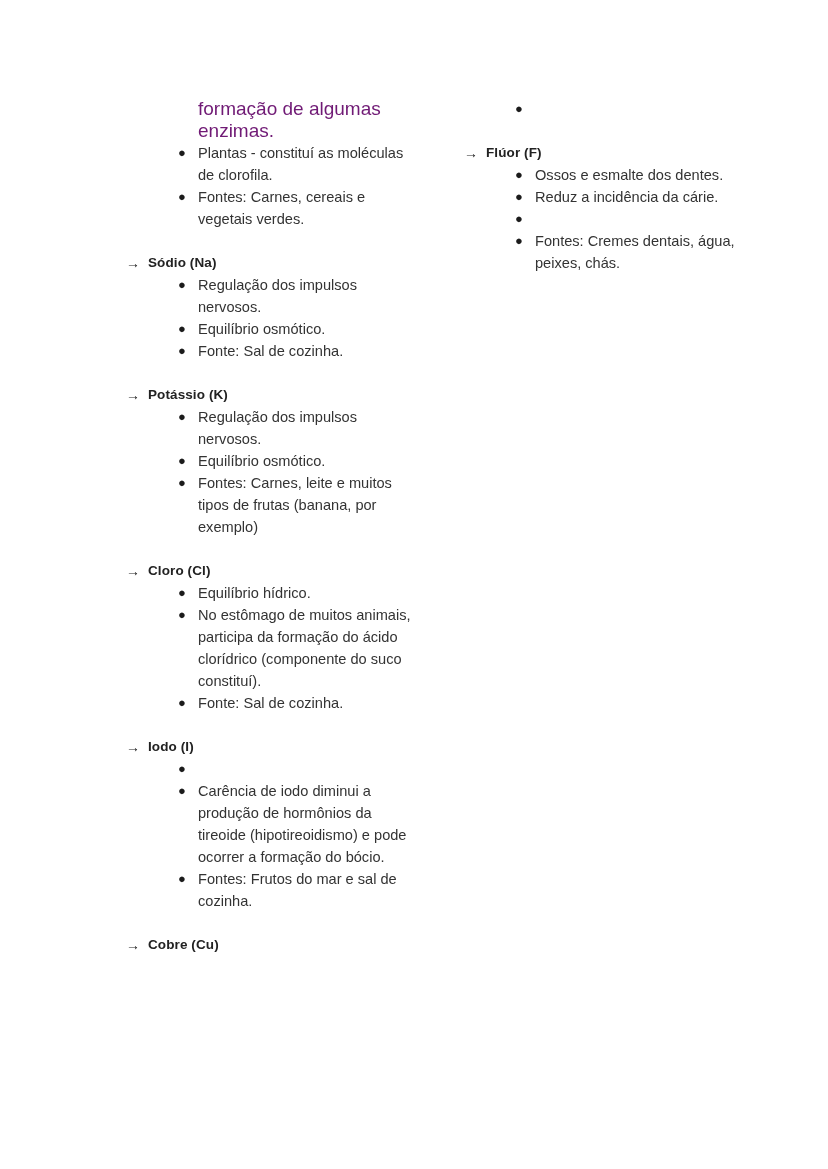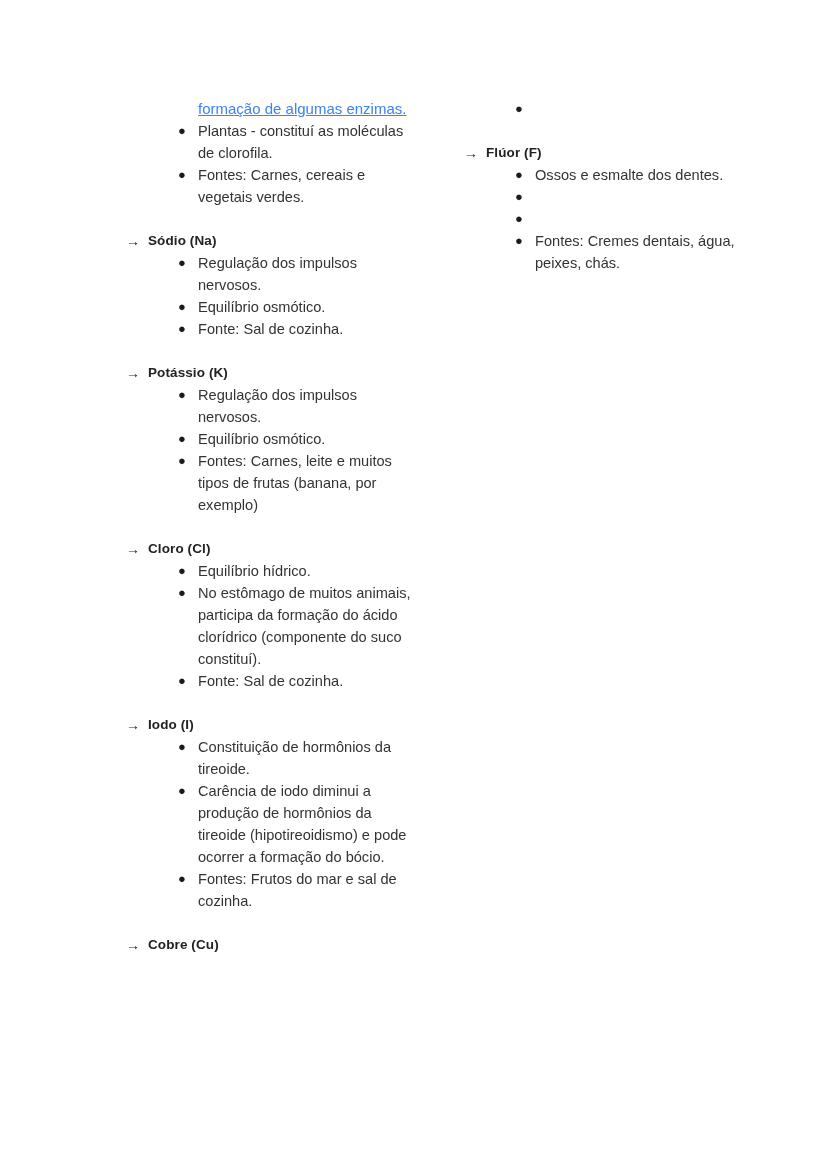--- a/index.html
+++ b/index.html
@@ -93,25 +93,24 @@
     flex: 1 1 auto;
     max-width: 218px;
   }
   .col-right .bullet-item .bullet-text {
     max-width: 212px;
   }
 
   
   .orphan-lines {
     margin: 0 0 0 72px;
-    font-size: 15px;
-    line-height: 22px;
-    color: #3b82f6;
+    font-size: 19px;
+    line-height: 22px;
+    color: #701a75;
     max-width: 218px;
-    text-decoration: underline;
   }
 </style>
 </head>
 <body>
 
 <div class="page">
   <div class="columns">
 
     <div class="col col-left">
 
@@ -193,21 +192,20 @@
       </div>
 
       <div class="group">
         <div class="heading">
           <span class="arrow-icon">→</span>
           <span class="heading-label">Iodo (I)</span>
         </div>
         <ul class="bullets">
           <li class="bullet-item">
             <span class="bullet-icon">●</span>
-            <span class="bullet-text">Constituição de hormônios da tireoide.</span>
           </li>
           <li class="bullet-item">
             <span class="bullet-icon">●</span>
             <span class="bullet-text">Carência de iodo diminui a produção de hormônios da tireoide (hipotireoidismo) e pode ocorrer a formação do bócio.</span>
           </li>
           <li class="bullet-item">
             <span class="bullet-icon">●</span>
             <span class="bullet-text">Fontes: Frutos do mar e sal de cozinha.</span>
           </li>
         </ul>
@@ -237,20 +235,21 @@
           <span class="arrow-icon">→</span>
           <span class="heading-label">Flúor (F)</span>
         </div>
         <ul class="bullets">
           <li class="bullet-item">
             <span class="bullet-icon">●</span>
             <span class="bullet-text">Ossos e esmalte dos dentes.</span>
           </li>
           <li class="bullet-item">
             <span class="bullet-icon">●</span>
+            <span class="bullet-text">Reduz a incidência da cárie.</span>
           </li>
           <li class="bullet-item">
             <span class="bullet-icon">●</span>
           </li>
           <li class="bullet-item">
             <span class="bullet-icon">●</span>
             <span class="bullet-text">Fontes: Cremes dentais, água, peixes, chás.</span>
           </li>
         </ul>
       </div>

